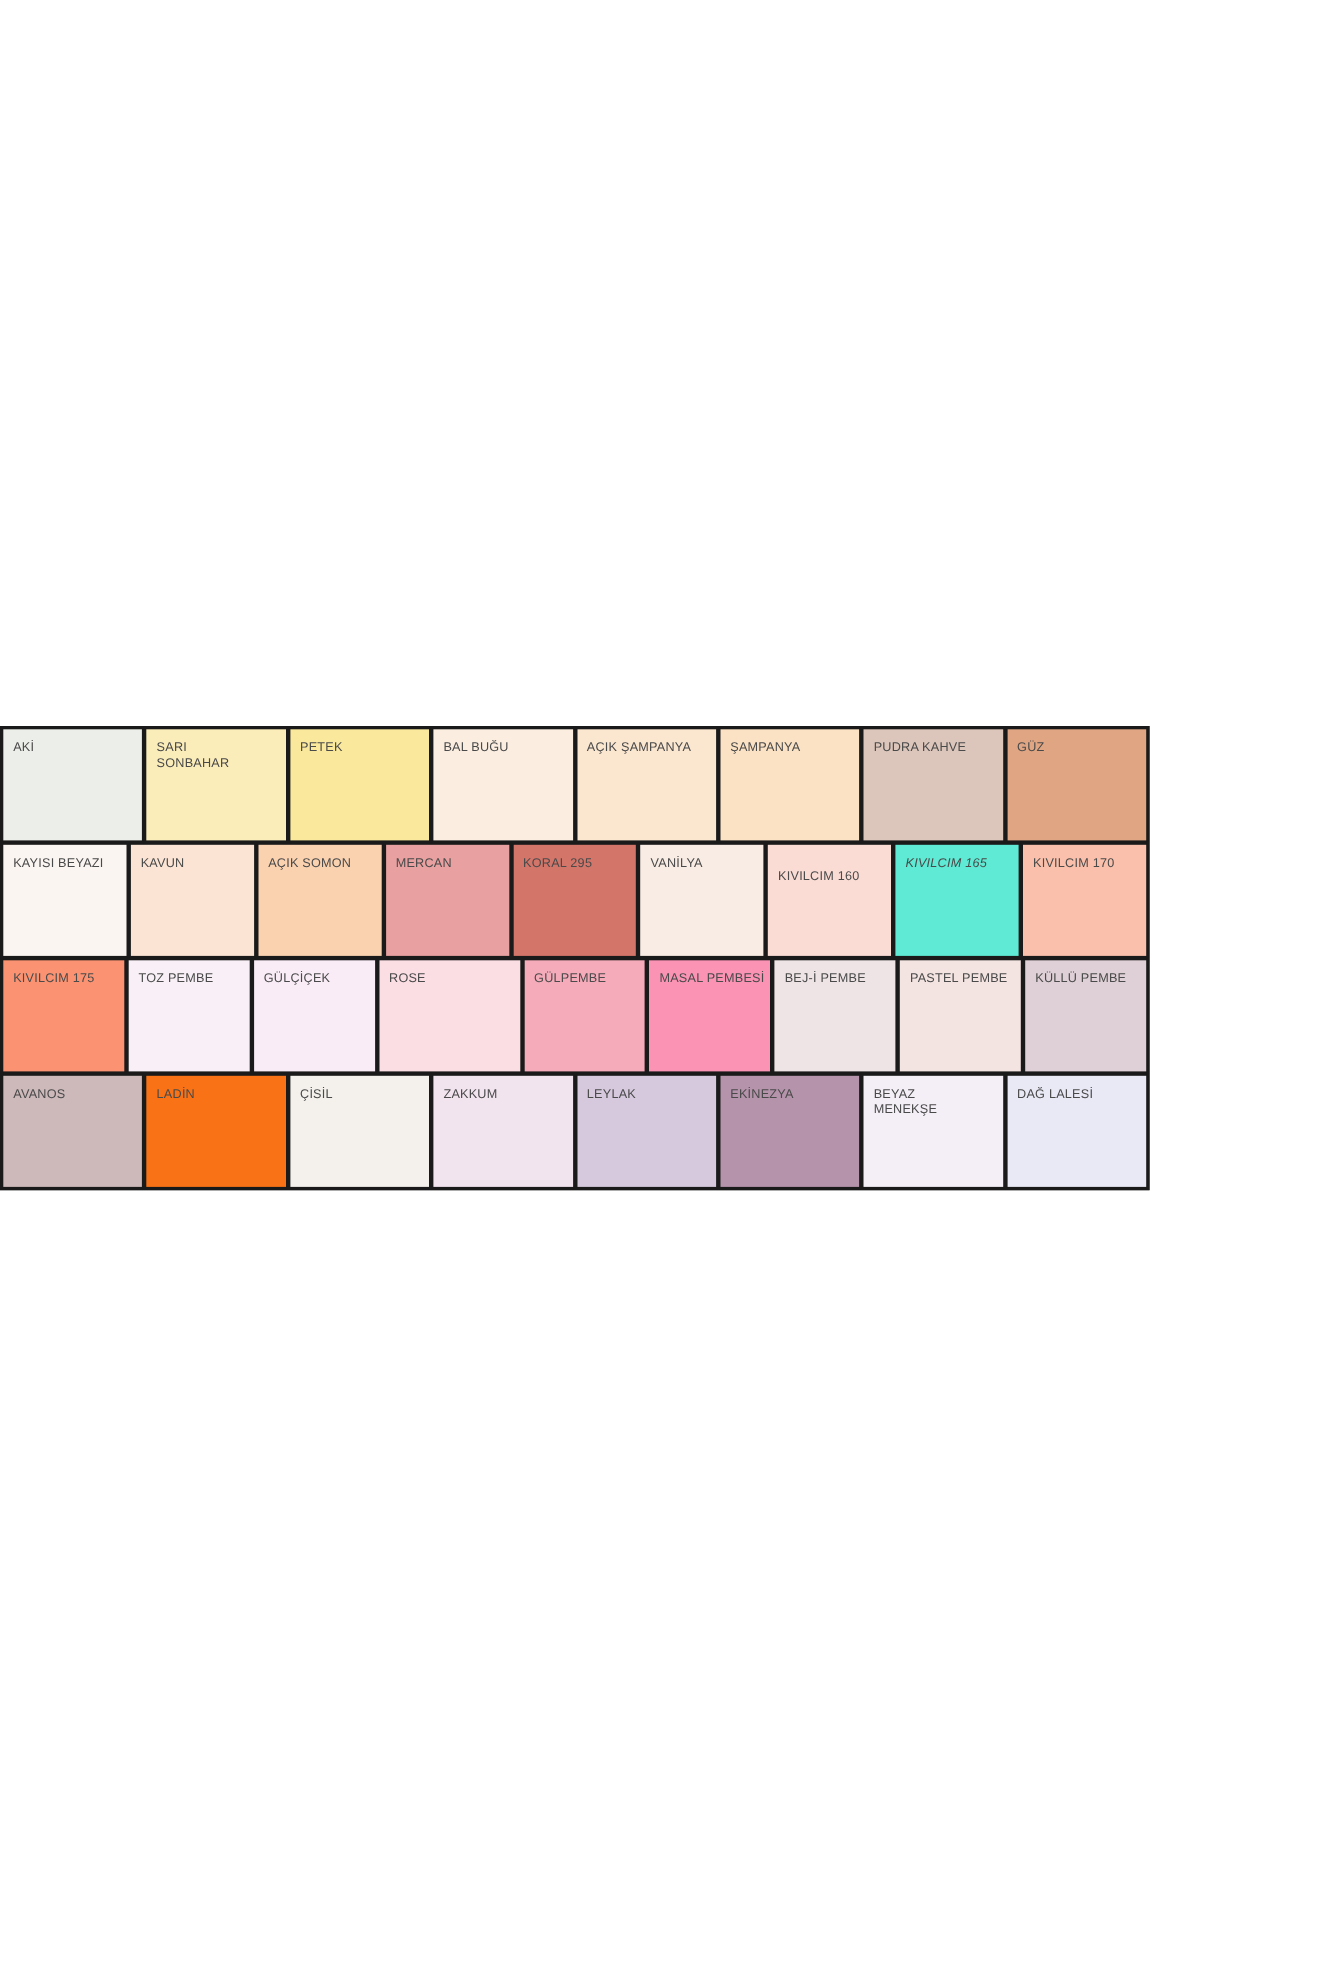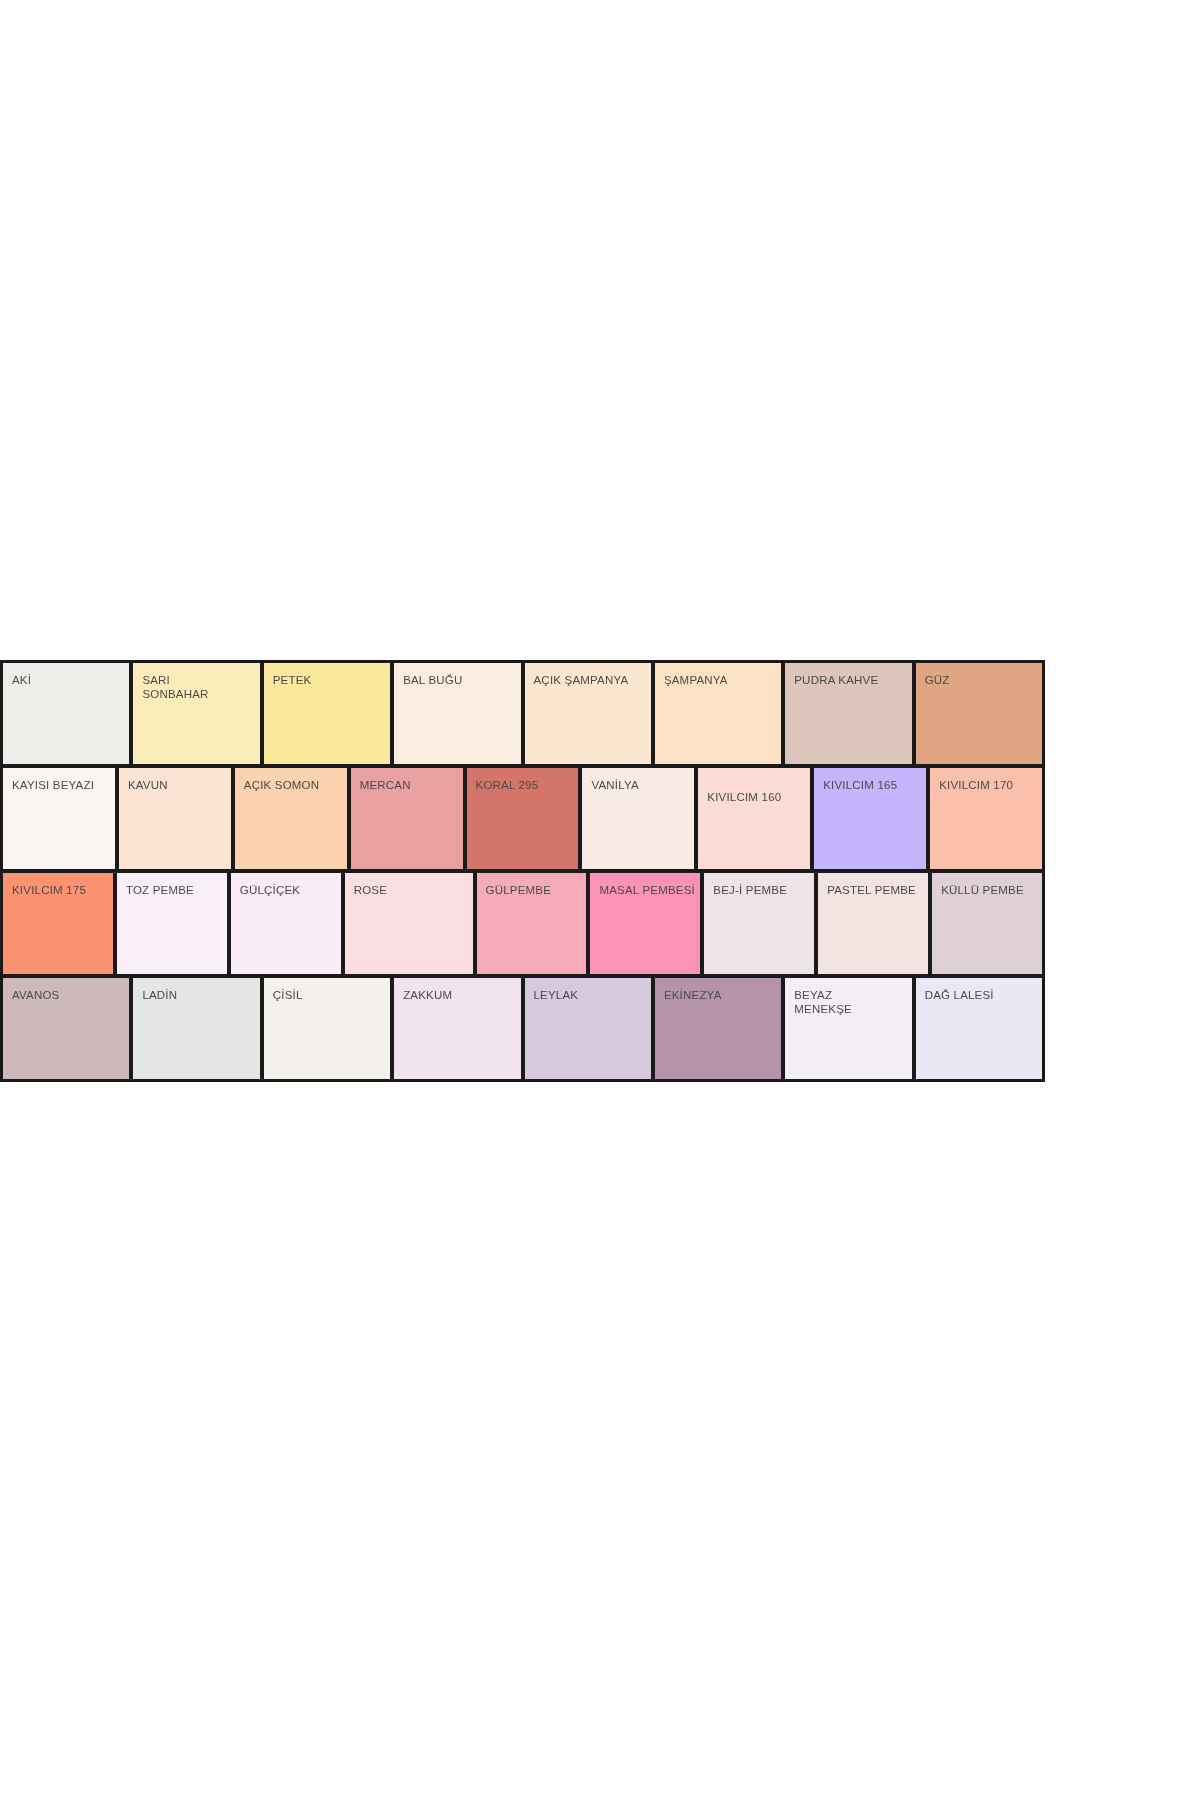--- a/index.html
+++ b/index.html
@@ -118,21 +118,21 @@
       </div>
       <div class="swatch" style="background:#d4756a;">
         <span class="swatch-label" style="color: rgb(74, 74, 74);">KORAL 295</span>
       </div>
       <div class="swatch" style="background:#f9ece4;">
         <span class="swatch-label" style="color: rgb(74, 74, 74);">VANİLYA</span>
       </div>
       <div class="swatch" style="background:#fbdcd4;">
         <span class="swatch-label" style="color: rgb(74, 74, 74); margin-top: 12px;">KIVILCIM 160</span>
       </div>
-      <div class="swatch" style="background:#c4b5fd;">
+      <div class="swatch" style="background:#5eead4;font-style:italic;">
         <span class="swatch-label" style="color: rgb(74, 74, 74);">KIVILCIM 165</span>
       </div>
       <div class="swatch" style="background:#fbc0ab;">
         <span class="swatch-label" style="color: rgb(74, 74, 74);">KIVILCIM 170</span>
       </div>
     </div>
 
     <div class="swatch-row">
       <div class="swatch" style="background:#fb9372;">
         <span class="swatch-label" style="color: rgb(74, 74, 74);">KIVILCIM 175</span>
@@ -160,21 +160,21 @@
       </div>
       <div class="swatch" style="background:#ded0d6;">
         <span class="swatch-label" style="color: rgb(74, 74, 74);">KÜLLÜ PEMBE</span>
       </div>
     </div>
 
     <div class="swatch-row">
       <div class="swatch" style="background:#cdb8ba;">
         <span class="swatch-label" style="color: rgb(74, 74, 74);">AVANOS</span>
       </div>
-      <div class="swatch" style="background:#e5e5e5;">
+      <div class="swatch" style="background:#f97316;">
         <span class="swatch-label" style="color: rgb(74, 74, 74);">LADİN</span>
       </div>
       <div class="swatch" style="background:#f4f1ec;">
         <span class="swatch-label" style="color: rgb(74, 74, 74);">ÇİSİL</span>
       </div>
       <div class="swatch" style="background:#f2e4ef;">
         <span class="swatch-label" style="color: rgb(74, 74, 74);">ZAKKUM</span>
       </div>
       <div class="swatch" style="background:#d6c9de;">
         <span class="swatch-label" style="color: rgb(74, 74, 74);">LEYLAK</span>

